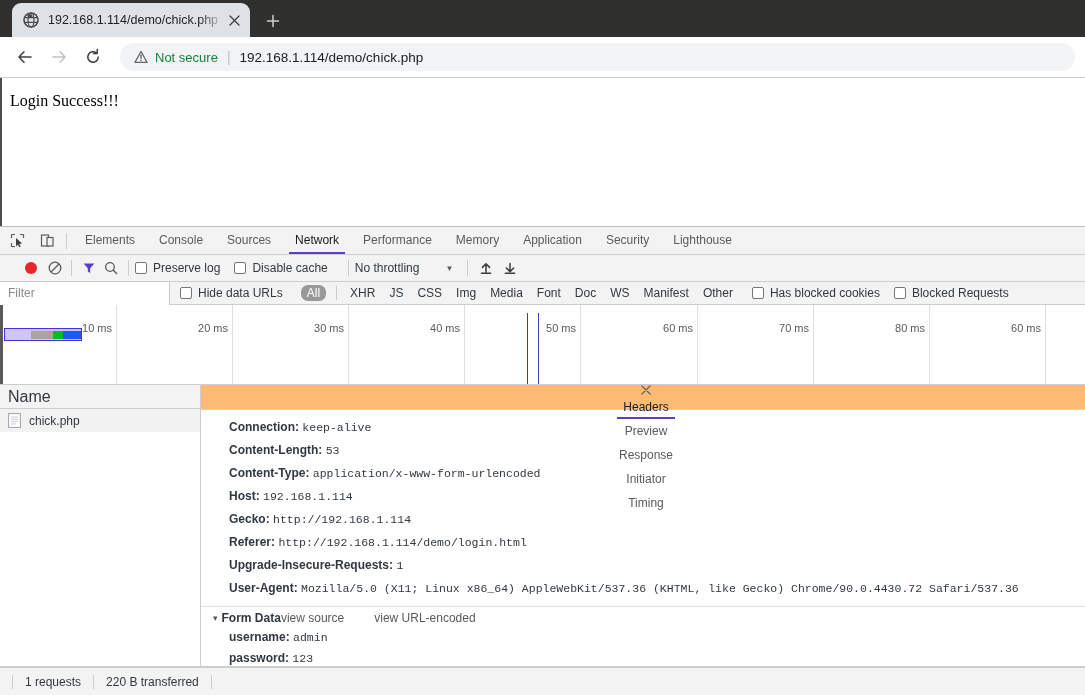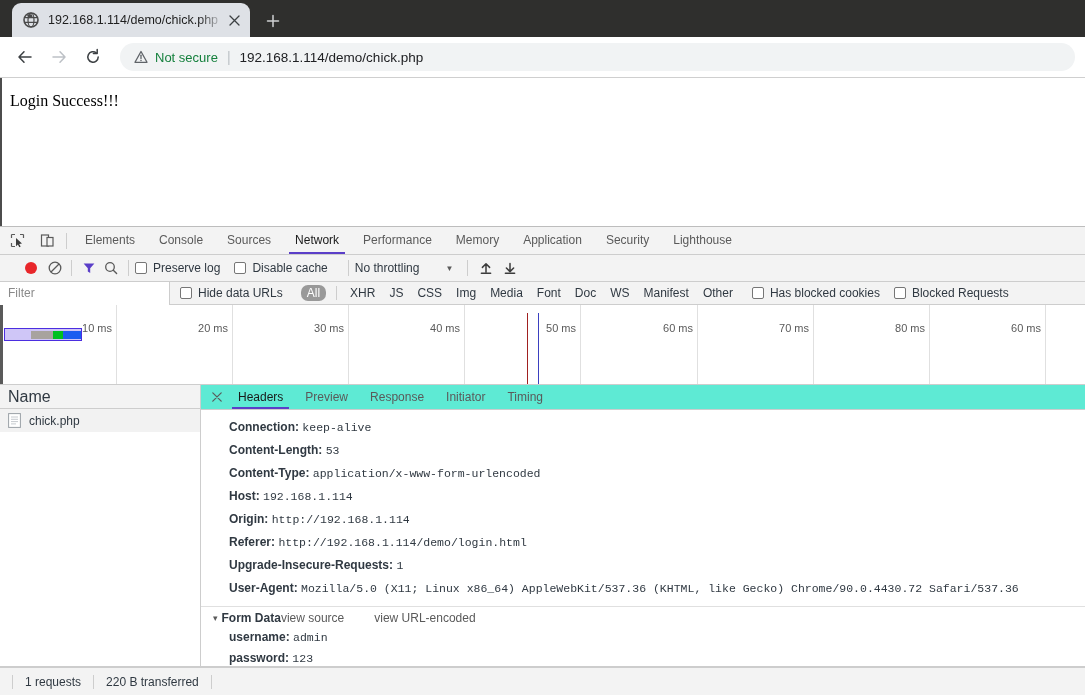--- a/index.html
+++ b/index.html
@@ -181,22 +181,22 @@
     border-bottom: 1px solid #cdcdcd;
   }
   .req-row {
     height: 23px; display: flex; align-items: center; padding-left: 8px;
     background: #f2f2f2; font-size: 12px; color: #303942;
   }
   .doc-ico { width: 13px; height: 15px; margin-right: 8px; flex: 0 0 13px; }
 
   .detail { flex: 1 1 auto; background: #ffffff; position: relative; overflow: hidden; }
   .detail-tabs {
-    height: 25px; background: #5eead4; border-bottom: 1px solid #cdcdcd;
-    display: flex; align-items: center; padding-left: 6px;
+    height: 25px; background: #fdba74; border-bottom: 1px solid #cdcdcd;
+    display: flex; align-items: center; padding-left: 6px; flex-direction: column;
   }
   .x-btn { width: 20px; height: 20px; display:flex; align-items:center; justify-content:center; color:#5a5a5a; }
   .d-tab { padding: 0 11px; height: 24px; line-height: 24px; font-size: 12px; color: #5a5a5a; position: relative; }
   .d-tab.active { color: #1a1a1a; }
   .d-tab.active::after { content:""; position:absolute; left:5px; right:5px; bottom:0; height:2px; background:#5a3ec8; }
 
   .hdr-body { padding: 6px 0 0 0; }
   .hdr-line {
     padding: 0 10px 0 28px; line-height: 22px;
     font-size: 12px; color: #303942; white-space: nowrap;
@@ -460,21 +460,21 @@
           </div>
           <div class="hdr-line">
             <span class="hdr-name">Content-Type:</span>
             <span class="hdr-val">application/x-www-form-urlencoded</span>
           </div>
           <div class="hdr-line">
             <span class="hdr-name">Host:</span>
             <span class="hdr-val">192.168.1.114</span>
           </div>
           <div class="hdr-line">
-            <span class="hdr-name">Origin:</span>
+            <span class="hdr-name">Gecko:</span>
             <span class="hdr-val">http://192.168.1.114</span>
           </div>
           <div class="hdr-line">
             <span class="hdr-name">Referer:</span>
             <span class="hdr-val">http://192.168.1.114/demo/login.html</span>
           </div>
           <div class="hdr-line">
             <span class="hdr-name">Upgrade-Insecure-Requests:</span>
             <span class="hdr-val">1</span>
           </div>

